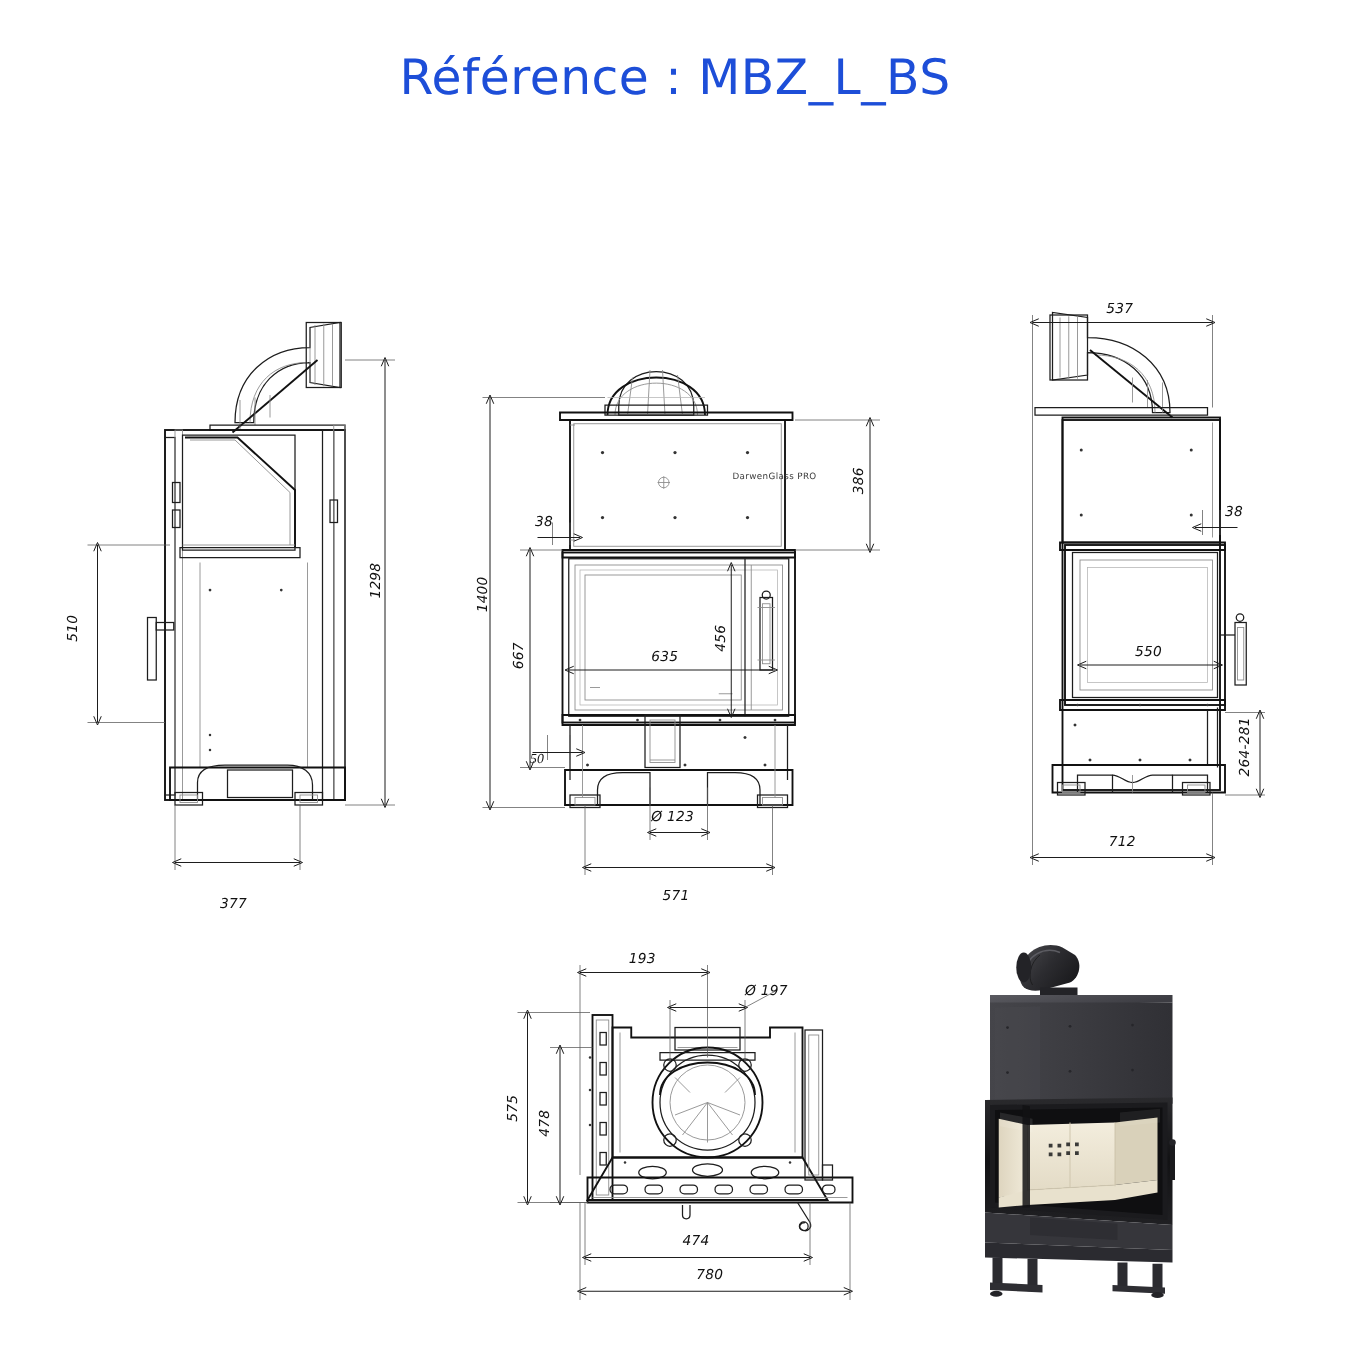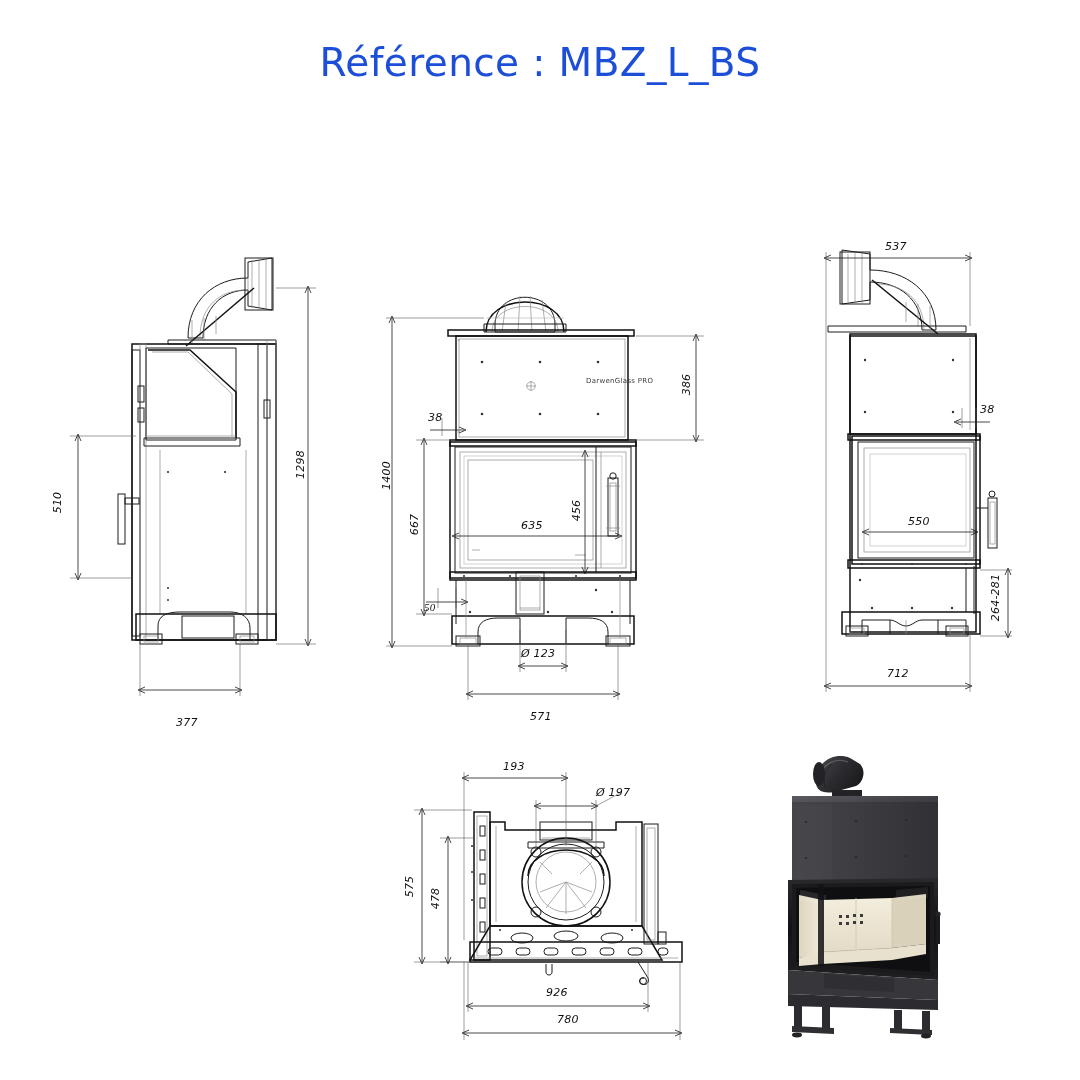--- a/index.html
+++ b/index.html
@@ -405,21 +405,21 @@
       <path class="dimline" d="M73 253 L66 256 L73 259 M243 253 L250 256 L243 259" fill="#1d1d1d"></path>
 
       <path class="extline" d="M64 212 L64 290 M280 212 L280 290"></path>
       <path class="dimline" d="M64 283 L280 283"></path>
       <path class="dimline" d="M69 280 L62 283 L69 286 M275 280 L282 283 L275 286" fill="#1d1d1d"></path>
     </svg>
     <div class="dimtxt" style="left:103px;top:10px;">193</div>
     <div class="dimtxt" style="left:196px;top:36px;">Ø 197</div>
     <div class="dimtxt vert" style="left:-1px;top:130px;">575</div>
     <div class="dimtxt vert" style="left:25px;top:142px;">478</div>
-    <div class="dimtxt" style="left:146px;top:236px;">926</div>
+    <div class="dimtxt" style="left:146px;top:236px;">474</div>
     <div class="dimtxt" style="left:157px;top:263px;">780</div>
   </div>
 
   <div id="photo">
     <svg width="190" height="290" viewBox="0 0 190 290">
       <defs>
         <linearGradient id="gBody" x1="0" y1="0" x2="1" y2="0">
           <stop offset="0%" stop-color="#45454a"></stop>
           <stop offset="45%" stop-color="#3c3c41"></stop>
           <stop offset="100%" stop-color="#303035"></stop>

